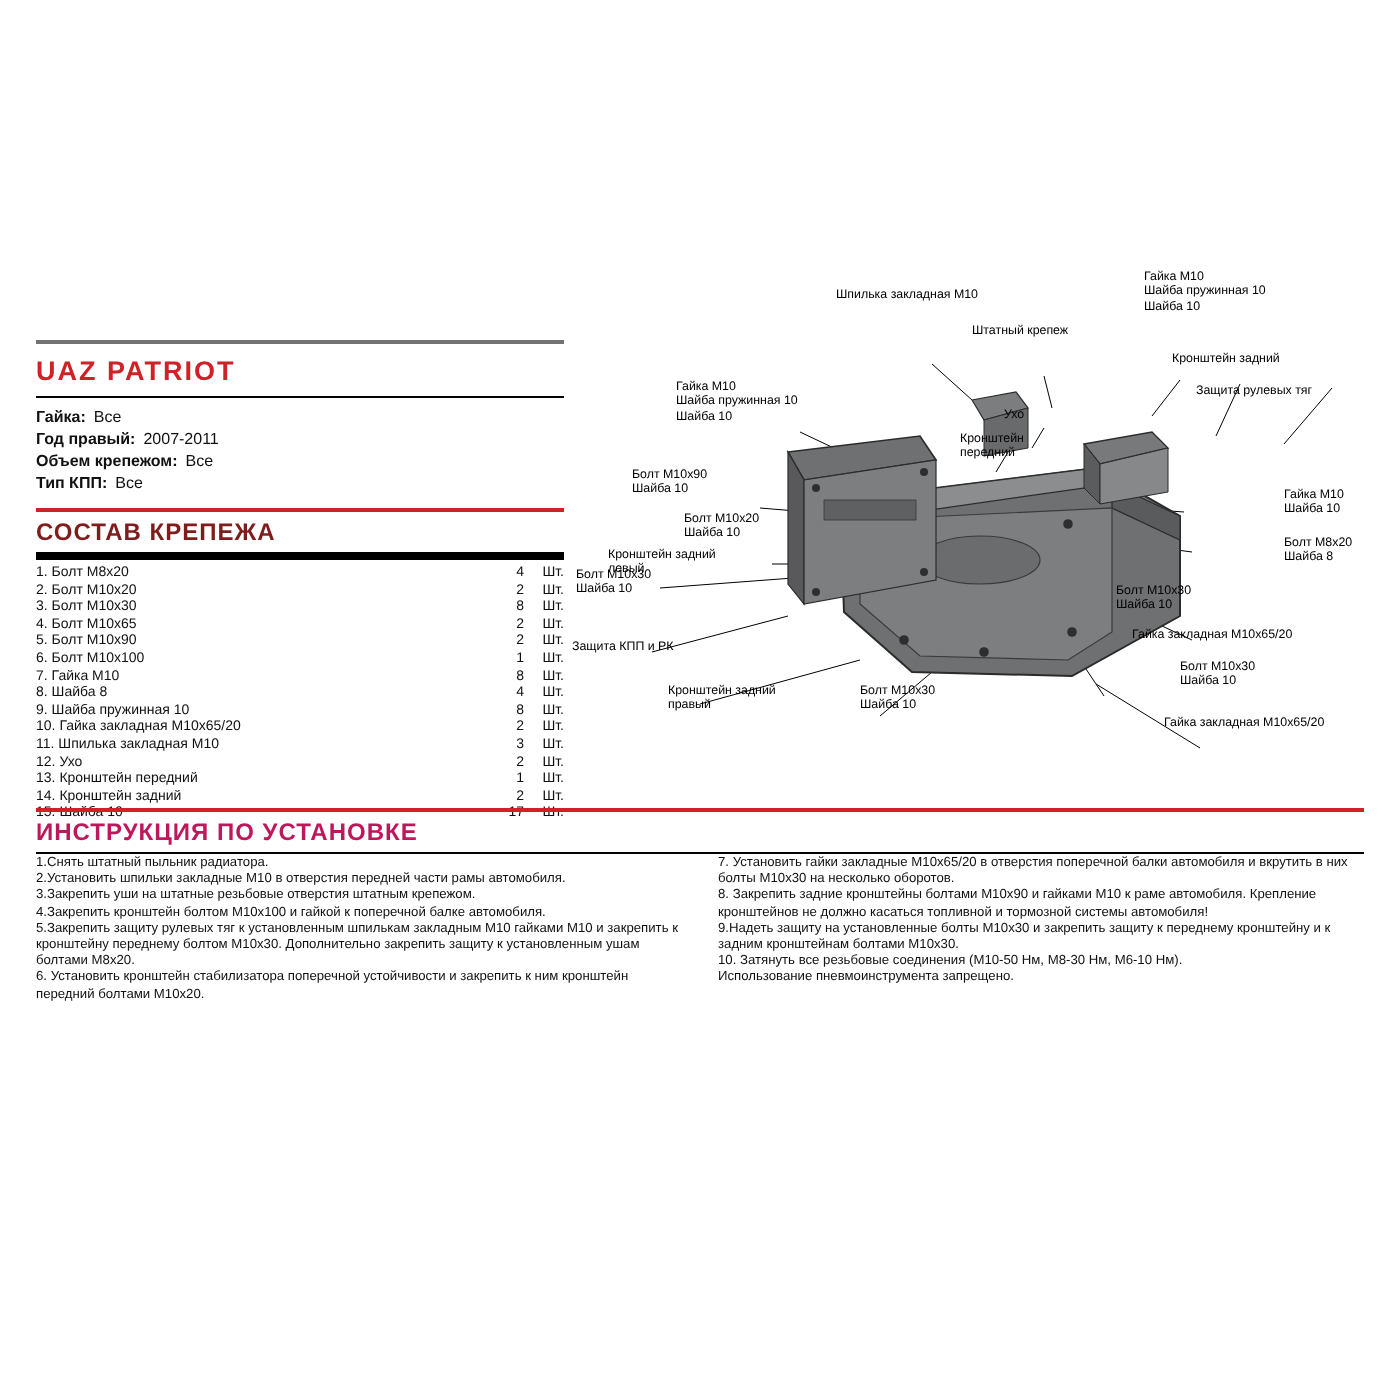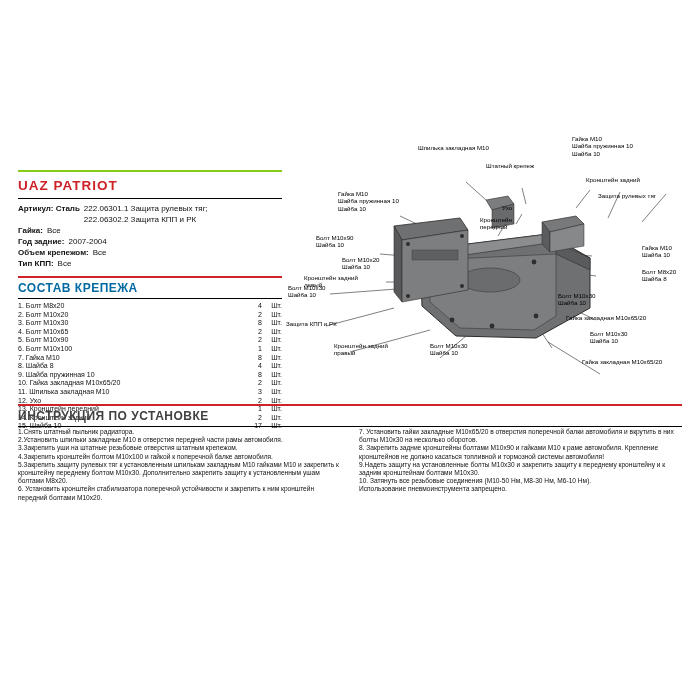--- a/index.html
+++ b/index.html
@@ -10,53 +10,53 @@
     color:#111;
     overflow:hidden;
     position:relative;
   }
   .sheet{position:absolute;left:0;top:0;width:700px;height:700px;}
 
   
   .left-col{position:absolute;left:18px;top:170px;width:264px;}
 
   .title-row{
-    border-top:2px solid #84cc16;
+    border-top:2px solid #737373;
     border-bottom:1px solid #000;
     padding:6px 0 5px 0;
   }
   .title{
     color:#cf2128;font-weight:bold;font-size:13.5px;letter-spacing:1px;
   }
   .spec{margin-top:4px;font-size:8px;line-height:11px;}
   .spec-row{display:flex;}
   .spec-label{font-weight:bold;white-space:nowrap;}
   .spec-val{margin-left:4px;}
   .spec-val div{white-space:nowrap;}
 
   .section-head{
     margin-top:7px;
     border-top:2px solid #cf2128;
-    border-bottom:1px solid #000000;
+    border-bottom:4px solid #000000;
     padding:3px 0 3px 0;
-    color:#0369a1;font-weight:bold;font-size:12px;letter-spacing:.5px;
+    color:#7f1d1d;font-weight:bold;font-size:12px;letter-spacing:.5px;
   }
   .fast-list{margin-top:3px;font-size:7px;line-height:8.6px;}
   .fast-row{display:flex;align-items:flex-start;}
   .fast-name{flex:1 1 auto;white-space:nowrap;overflow:hidden;}
   .fast-qty{width:16px;text-align:right;}
   .fast-unit{width:20px;text-align:right;}
 
   
   .instr-head{
     position:absolute;left:18px;top:404px;width:664px;
     border-top:2px solid #cf2128;
     border-bottom:1px solid #000;
     padding:3px 0 3px 0;
-    color:#404040;font-weight:bold;font-size:12px;letter-spacing:.5px;
+    color:#be185d;font-weight:bold;font-size:12px;letter-spacing:.5px;
   }
   .instr-cols{position:absolute;left:18px;top:428px;width:664px;display:flex;gap:18px;}
   .instr-col{width:323px;font-size:6.6px;line-height:8.2px;}
   .instr-col p{margin:0 0 0 0;}
 
   
   .draw{position:absolute;left:290px;top:130px;width:400px;height:265px;}
   .draw svg{position:absolute;left:0;top:0;}
   .lbl{
     position:absolute;font-size:6.2px;line-height:7.4px;color:#000;white-space:nowrap;
@@ -68,33 +68,26 @@
 <div class="sheet">
 
   <div class="left-col">
 
     <div class="title-row">
       <div class="title">UAZ PATRIOT</div>
     </div>
 
     <div class="spec">
       <div class="spec-row">
-        <div class="spec-label">Артикул: Сталь</div>
-        <div class="spec-val">
-          <div>222.06301.1 Защита рулевых тяг;</div>
-          <div>222.06302.2 Защита КПП и РК</div>
-        </div>
-      </div>
-      <div class="spec-row">
         <div class="spec-label">Гайка:</div>
         <div class="spec-val">Все</div>
       </div>
       <div class="spec-row">
-        <div class="spec-label">Год задние:</div>
-        <div class="spec-val">2007-2004</div>
+        <div class="spec-label">Год правый:</div>
+        <div class="spec-val">2007-2011</div>
       </div>
       <div class="spec-row">
         <div class="spec-label">Объем крепежом:</div>
         <div class="spec-val">Все</div>
       </div>
       <div class="spec-row">
         <div class="spec-label">Тип КПП:</div>
         <div class="spec-val">Все</div>
       </div>
     </div>

